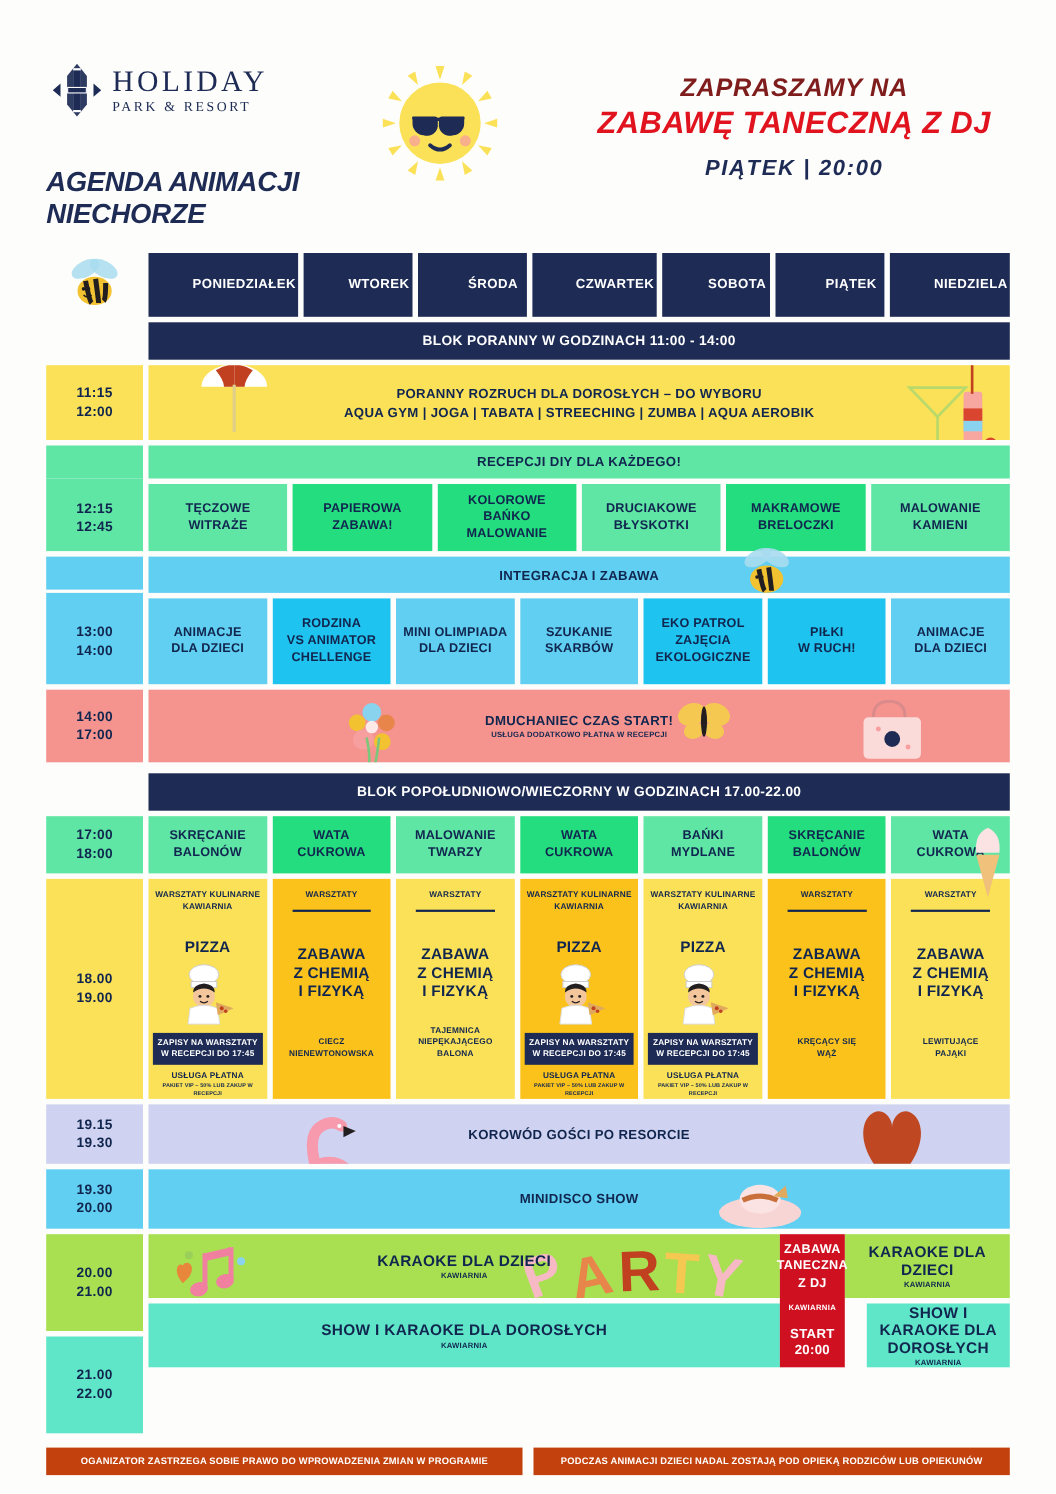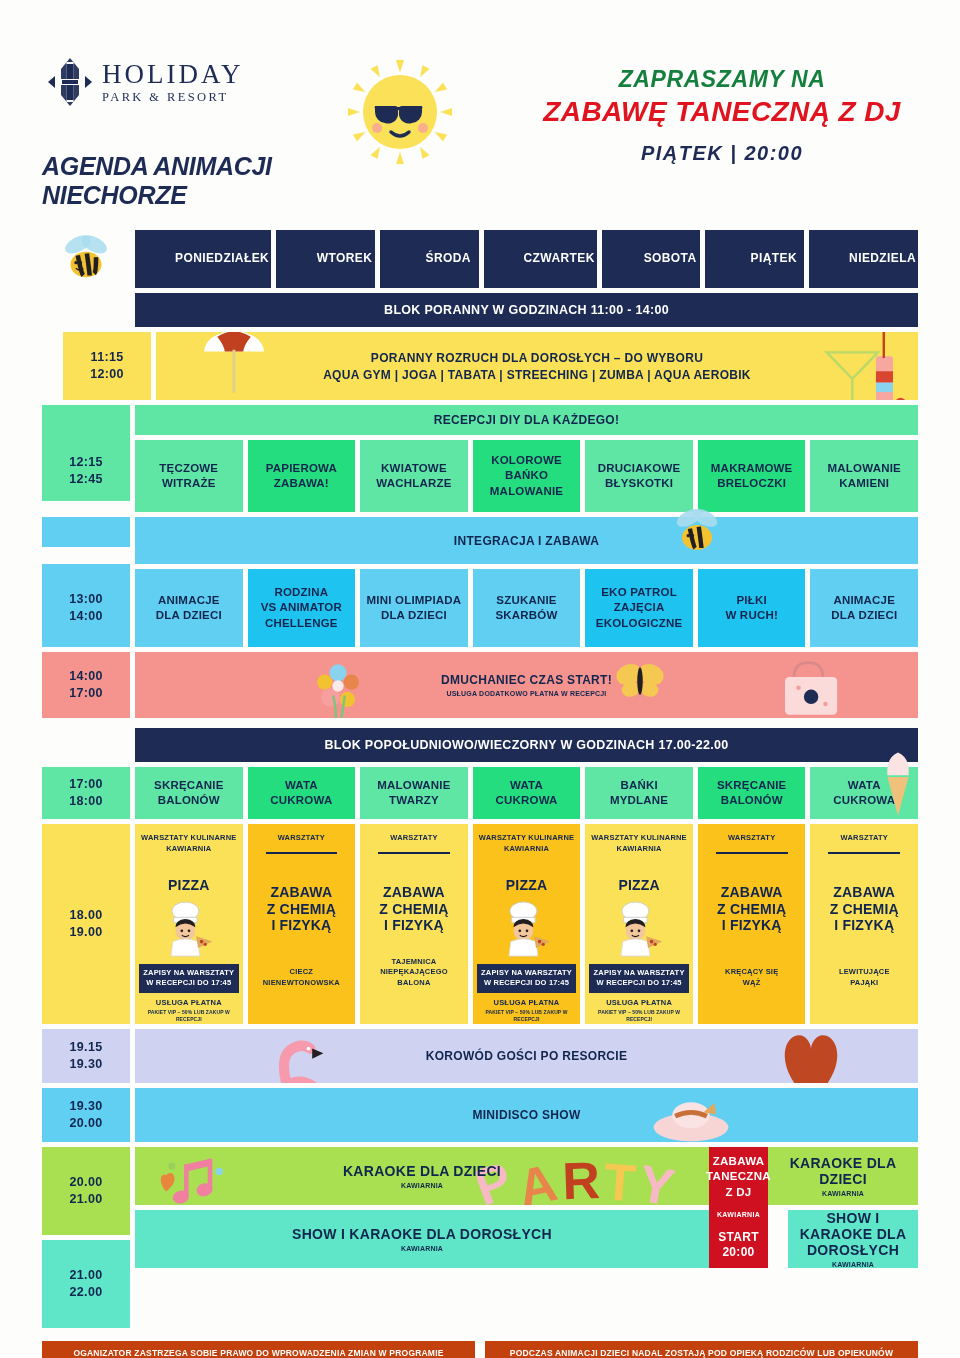--- a/index.html
+++ b/index.html
@@ -18,21 +18,21 @@
   .logo-text { line-height: 1; }
   .logo-title { font-family: "Liberation Serif", serif; font-size: 27px; letter-spacing: 3px; color: #1d2b55; }
   .logo-sub { font-family: "Liberation Serif", serif; font-size: 12.5px; letter-spacing: 2.4px; color: #1d2b55; margin-top: 3px; }
   .agenda-title {
     position: absolute; left: 42px; top: 152px;
     font-size: 25px; font-weight: bold; font-style: italic;
     color: #1d2b55; line-height: 1.14; letter-spacing: -0.3px;
   }
   .sun { position: absolute; left: 325px; top: 52px; width: 150px; height: 120px; }
   .promo { position: absolute; right: 48px; top: 66px; text-align: center; width: 380px; }
-  .promo-1 { font-size: 23px; font-weight: bold; font-style: italic; color: #15803d; letter-spacing: 0.6px; }
+  .promo-1 { font-size: 23px; font-weight: bold; font-style: italic; color: #7f1d1d; letter-spacing: 0.6px; }
   .promo-2 { font-size: 28px; font-weight: bold; font-style: italic; color: #e0131f; letter-spacing: 0.4px; margin-top: 3px; }
   .promo-3 { font-size: 20px; font-weight: bold; font-style: italic; color: #1d2b55; letter-spacing: 1.5px; margin-top: 14px; }
 
   
   .grid { position: relative; padding: 0 42px; }
   .row { display: flex; gap: 5px; margin-bottom: 5px; position: relative; }
   .timecell {
     width: 88px; flex: 0 0 88px;
     display: flex; flex-direction: column; align-items: center; justify-content: center;
     font-size: 12.5px; font-weight: bold; color: #11264f; line-height: 1.35; letter-spacing: 0.3px;
@@ -198,21 +198,21 @@
         <div class="cell">PIĄTEK</div>
         <div class="cell">NIEDZIELA</div>
       </div>
     </div>
 
     <div class="row">
       <div class="timecell empty"></div>
       <div class="banner dark">BLOK PORANNY W GODZINACH 11:00 - 14:00</div>
     </div>
 
-    <div class="row" style="position:relative;margin-left:21px;">
+    <div class="row" style="position:relative;">
       <div class="timecell c-yellow" style="height:68px;">
         <span>11:15</span>
         <span>12:00</span>
       </div>
       <div class="banner c-yellow" style="height:68px; position:relative; overflow:hidden;">
 
         <span class="deco" style="left:36px; top:-14px;">
           <svg viewBox="0 0 90 90" width="84" height="84">
             <path d="M45 14 a32 22 0 0 0 -32 22 h64 a32 22 0 0 0 -32 -22z" fill="#ffffff"></path>
             <path d="M45 14 a32 22 0 0 0 -18 6 q8 10 8 16 h10 z" fill="#c0401f"></path>
@@ -242,32 +242,28 @@
     <div class="row">
       <div class="timecell c-mint" style="height:30px;"></div>
       <div class="banner c-mint" style="height:30px;">RECEPCJI DIY DLA KAŻDEGO!</div>
     </div>
 
     <div class="row">
       <div class="timecell c-mint" style="height:66px; margin-top:-5px; padding-top:5px;">
         <span>12:15</span>
         <span>12:45</span>
       </div>
-      <div class="daycells" style="height:72px;">
+      <div class="daycells" style="height:61px;">
         <div class="cell c-mint">
             <span style="white-space:pre-line">TĘCZOWE
 WITRAŻE</span>
           </div>
         <div class="cell c-mint-d">
             <span style="white-space:pre-line">PAPIEROWA
 ZABAWA!</span>
-          </div>
-        <div class="cell c-mint">
-            <span style="white-space:pre-line">KWIATOWE
-WACHLARZE</span>
           </div>
         <div class="cell c-mint-d">
             <span style="white-space:pre-line">KOLOROWE
 BAŃKO
 MALOWANIE</span>
           </div>
         <div class="cell c-mint">
             <span style="white-space:pre-line">DRUCIAKOWE
 BŁYSKOTKI</span>
           </div>
@@ -277,21 +273,21 @@
           </div>
         <div class="cell c-mint">
             <span style="white-space:pre-line">MALOWANIE
 KAMIENI</span>
           </div>
       </div>
     </div>
 
     <div class="row">
       <div class="timecell c-sky" style="height:30px;"></div>
-      <div class="banner c-sky" style="height:47px; position:relative;">
+      <div class="banner c-sky" style="height:33px; position:relative;">
         <span>INTEGRACJA I ZABAWA</span>
         <span class="deco" style="right:190px; top:-12px;">
           <svg viewBox="0 0 70 62" width="62" height="56">
             <ellipse cx="26" cy="14" rx="15" ry="8" fill="#a8dcef" opacity="0.9" transform="rotate(-28 26 14)"></ellipse>
             <ellipse cx="44" cy="14" rx="15" ry="8" fill="#a8dcef" opacity="0.9" transform="rotate(28 44 14)"></ellipse>
             <ellipse cx="35" cy="36" rx="17" ry="14" fill="#f2c230"></ellipse>
             <path d="M27 26 q4 20 6 22" stroke="#231f20" stroke-width="5" fill="none"></path>
             <path d="M37 24 q3 22 3 24" stroke="#231f20" stroke-width="5" fill="none"></path>
             <circle cx="25" cy="34" r="1.8" fill="#231f20"></circle>
             <circle cx="30" cy="34" r="1.8" fill="#231f20"></circle>

